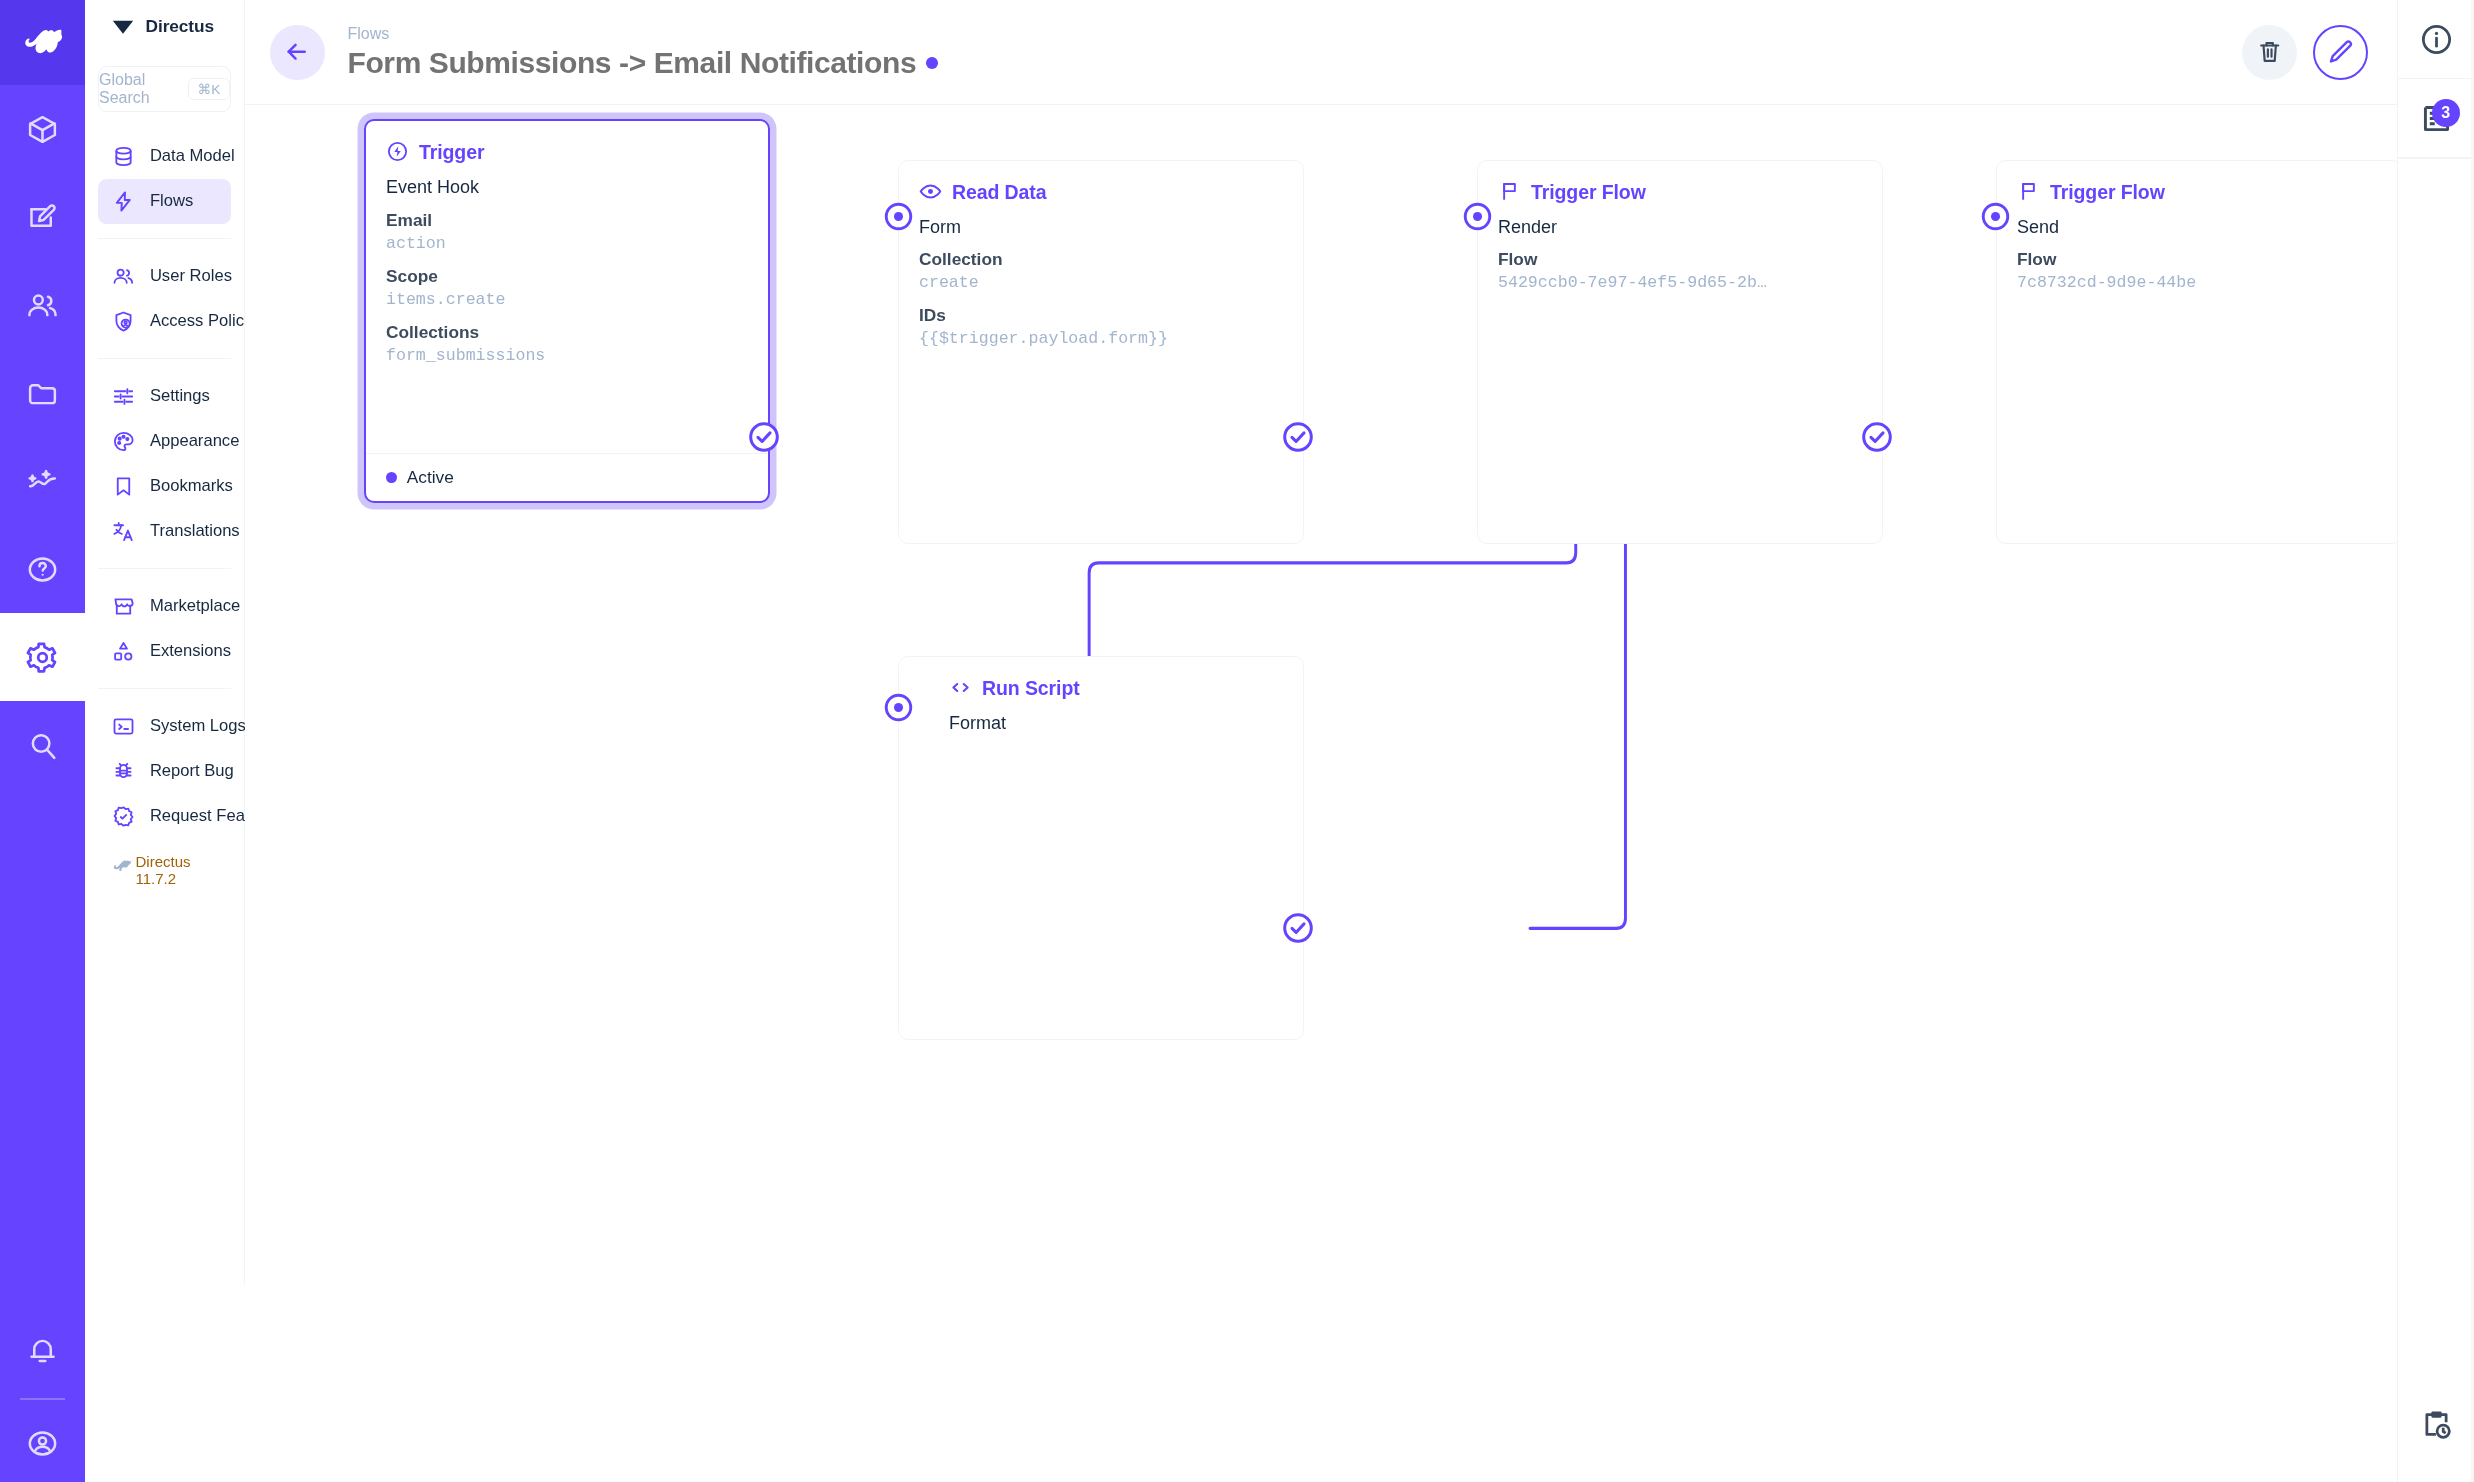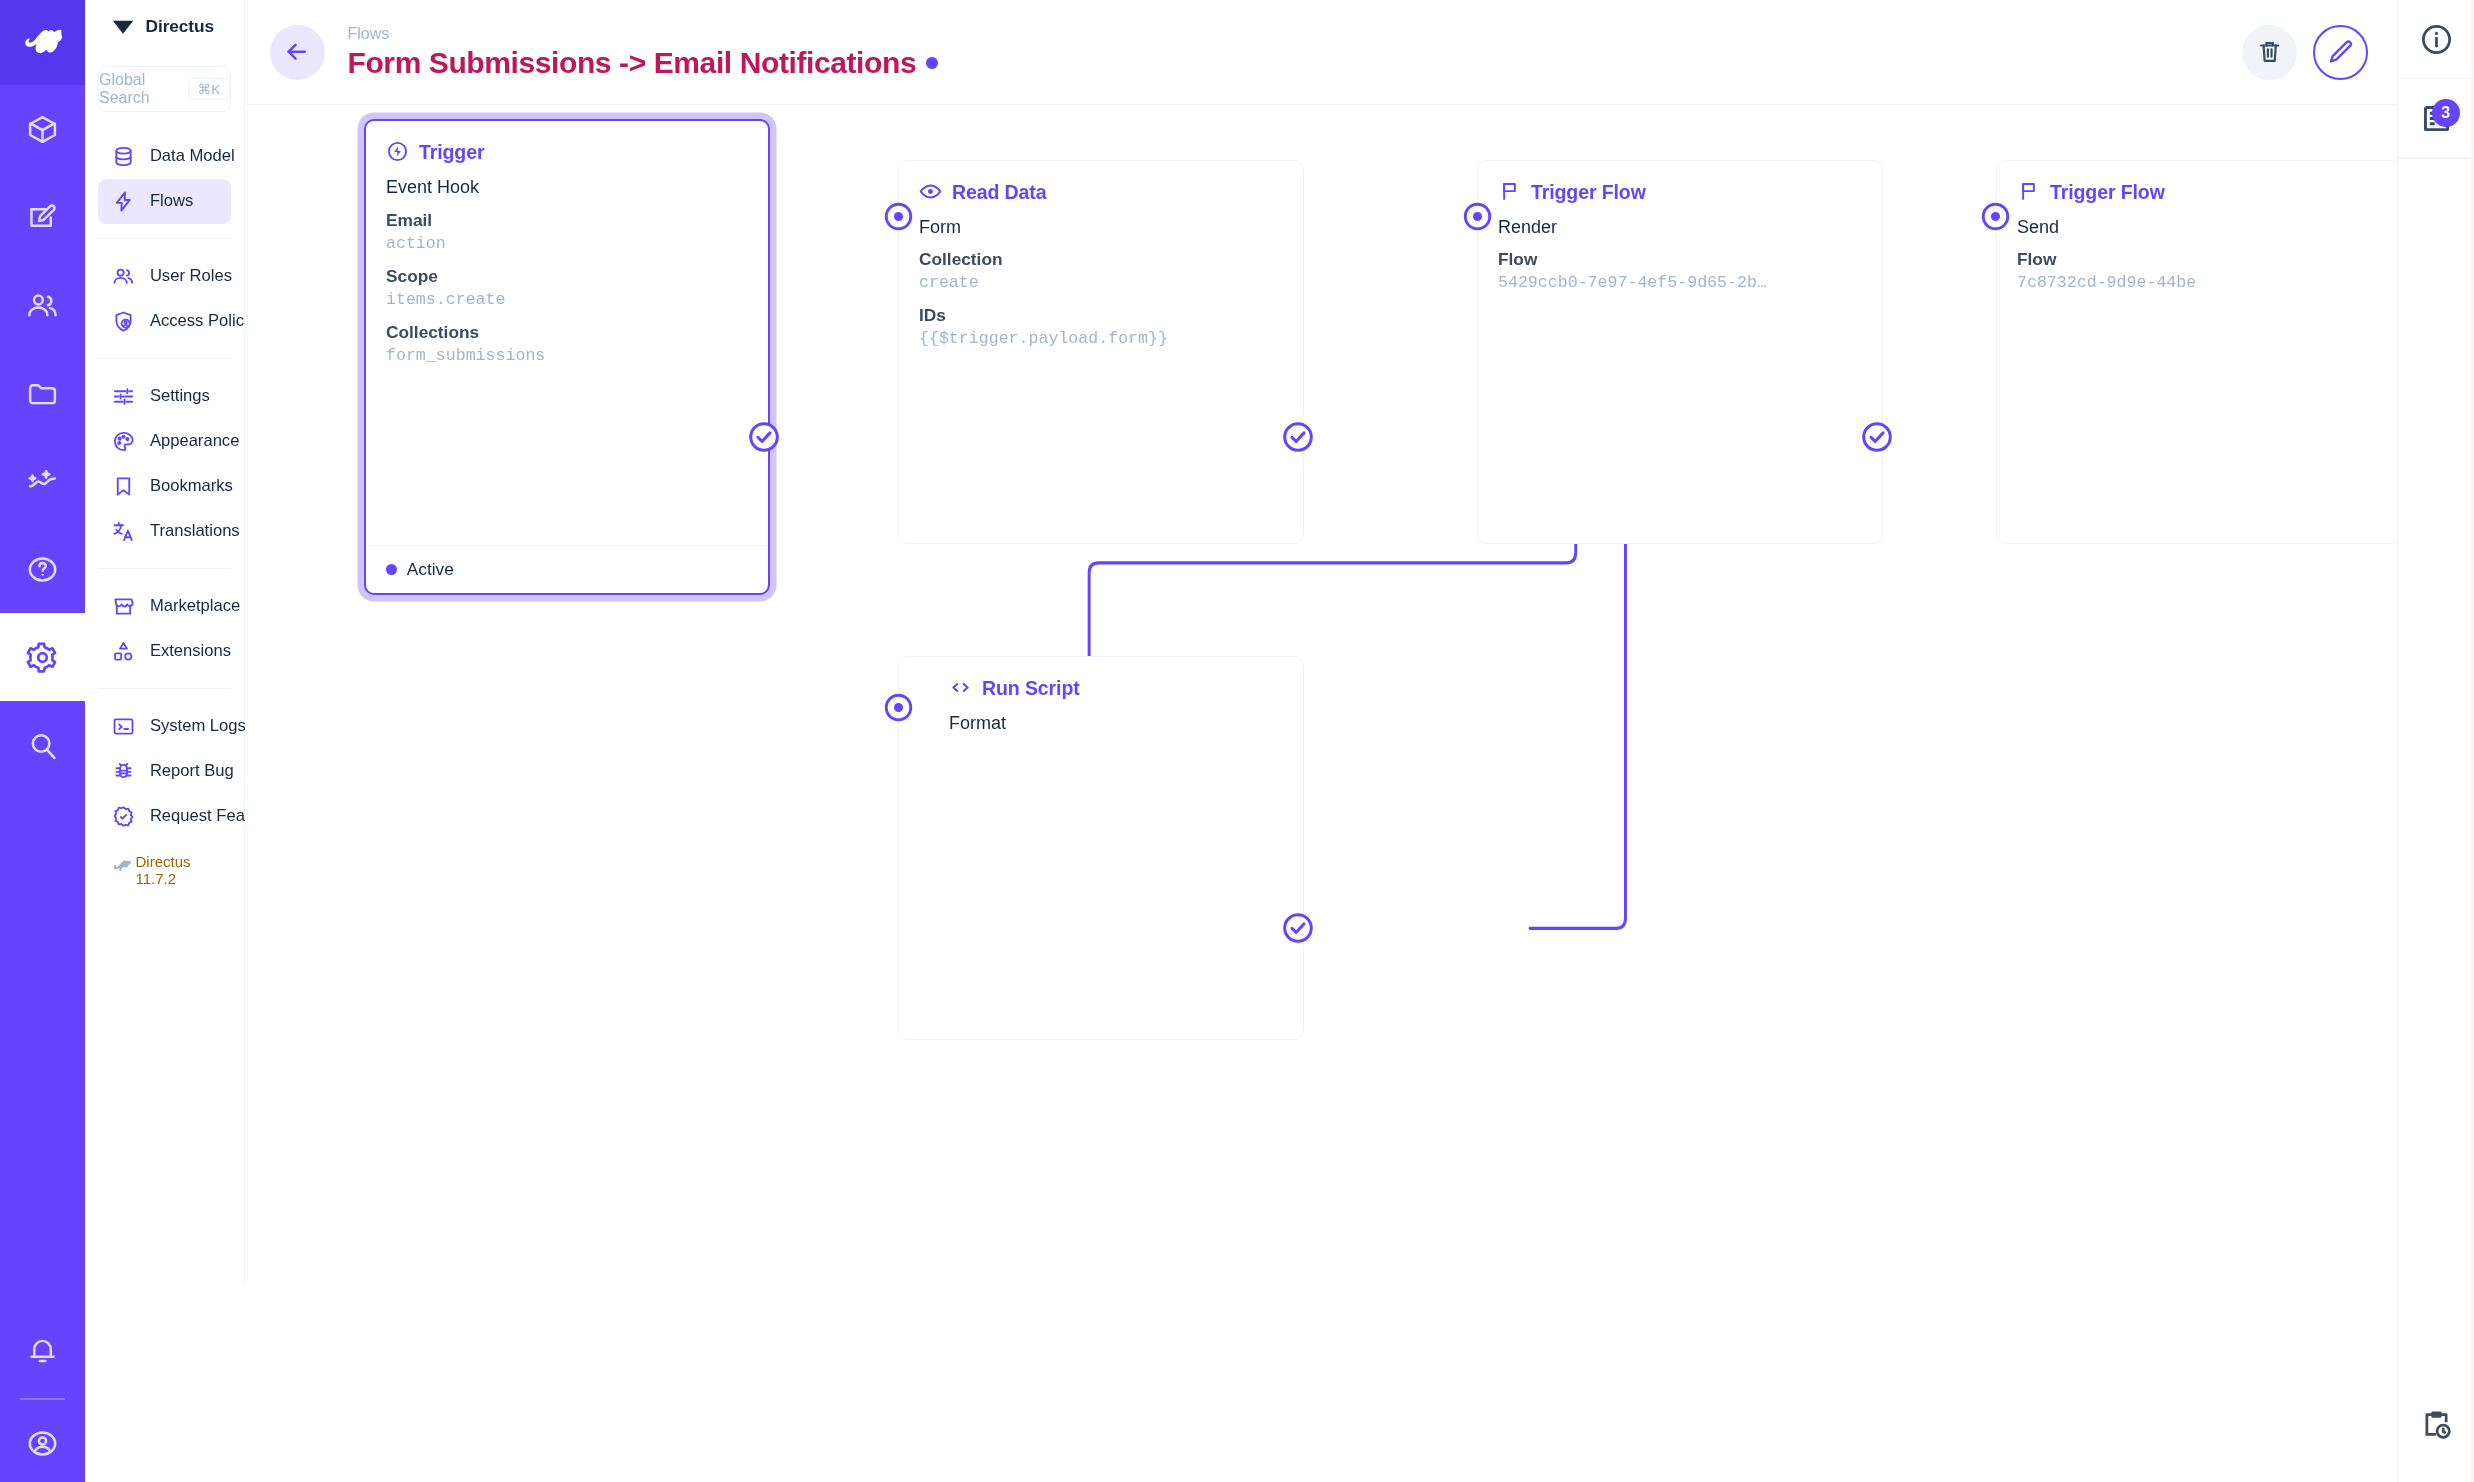--- a/index.html
+++ b/index.html
@@ -68,21 +68,21 @@
     height: 105px; display: flex; align-items: center; padding: 0 29px 0 24.5px;
     border-bottom: 1.4px solid #f0f4f9; position: relative; z-index: 5; background:#fff;
   }
   .back-btn {
     width: 55px; height: 55px; border-radius: 50%; background: #ebe7ff;
     display: flex; align-items: center; justify-content: center; flex: 0 0 55px;
   }
   .title-block { margin-left: 23px; display: flex; flex-direction: column; justify-content: center; }
   .crumb { font-size: 16px; color: #a2b5cd; line-height: 1.3; margin-bottom: 1.4px; }
   .title-row { display: flex; align-items: center; gap: 10px; }
-  .title-text { font-size: 30px; font-weight: 700; color: #be185d; letter-spacing: -0.4px; }
+  .title-text { font-size: 30px; font-weight: 700; color: #737373; letter-spacing: -0.4px; }
   .title-dot { width: 11.6px; height: 11.6px; border-radius: 50%; background: #6644ff; }
   .topbar-actions { margin-left: auto; display: flex; align-items: center; gap: 16px; }
   .round-btn {
     width: 55px; height: 55px; border-radius: 50%;
     display: flex; align-items: center; justify-content: center;
   }
   .round-btn.trash { background: #f0f4f9; }
   .round-btn.edit { background: #fff; border: 2.2px solid #6644ff; }
 
   
@@ -444,21 +444,21 @@
           <path d="M 1190 460 H 1242 Q 1256 460 1256 446 V 268 Q 1256 254 1270 254 H 1300" marker-end="url(#arw)"></path>
 
           <path d="M 1912 460 H 1966 Q 1980 460 1980 474 V 620 Q 1980 634 1966 634 H 1270 Q 1256 634 1256 648 V 790 Q 1256 804 1270 804 H 1300" marker-end="url(#arw)"></path>
 
           <path d="M 1912 1140 H 2040 Q 2054 1140 2054 1126 V 268 Q 2054 254 2068 254 H 2098" marker-end="url(#arw)"></path>
 
           <path d="M 2692 460 H 2746 Q 2760 460 2760 446 V 268 Q 2760 254 2774 254 H 2802" marker-end="url(#arw)"></path>
         </g>
       </svg>
 
-      <div class="node selected" style="left:119px; top:14.4px; width:406px; height:476px;">
+      <div class="node selected" style="left:119px; top:14.4px; width:406px; height:384px;">
         <div class="node-head">
           <span>
             <svg width="23" height="23" viewBox="0 0 24 24" fill="none" stroke="#6644ff" stroke-width="1.9" stroke-linejoin="round">
                 <circle cx="12" cy="12" r="9"></circle>
                 <path d="M12.8 6.6 8.6 12.6h3.2l-.6 4.8 4.2-6h-3.2z" fill="#6644ff" stroke="none"></path>
               </svg>
           </span>
           <span class="node-title">Trigger</span>
         </div>
         <div class="node-body">

